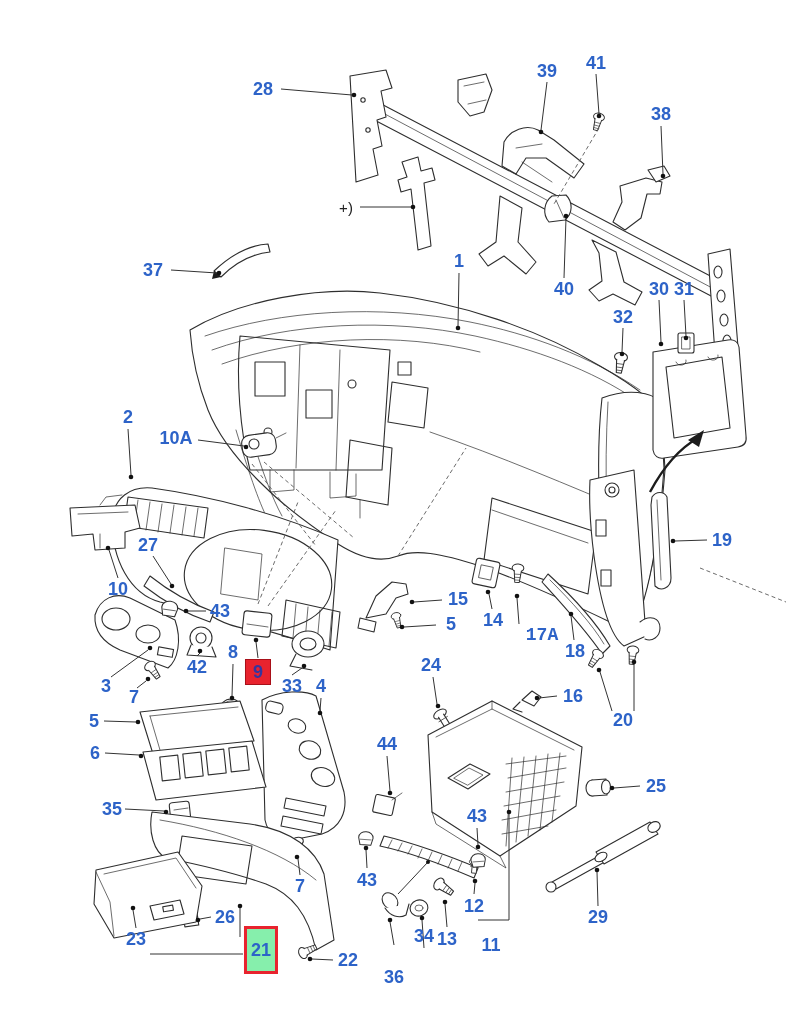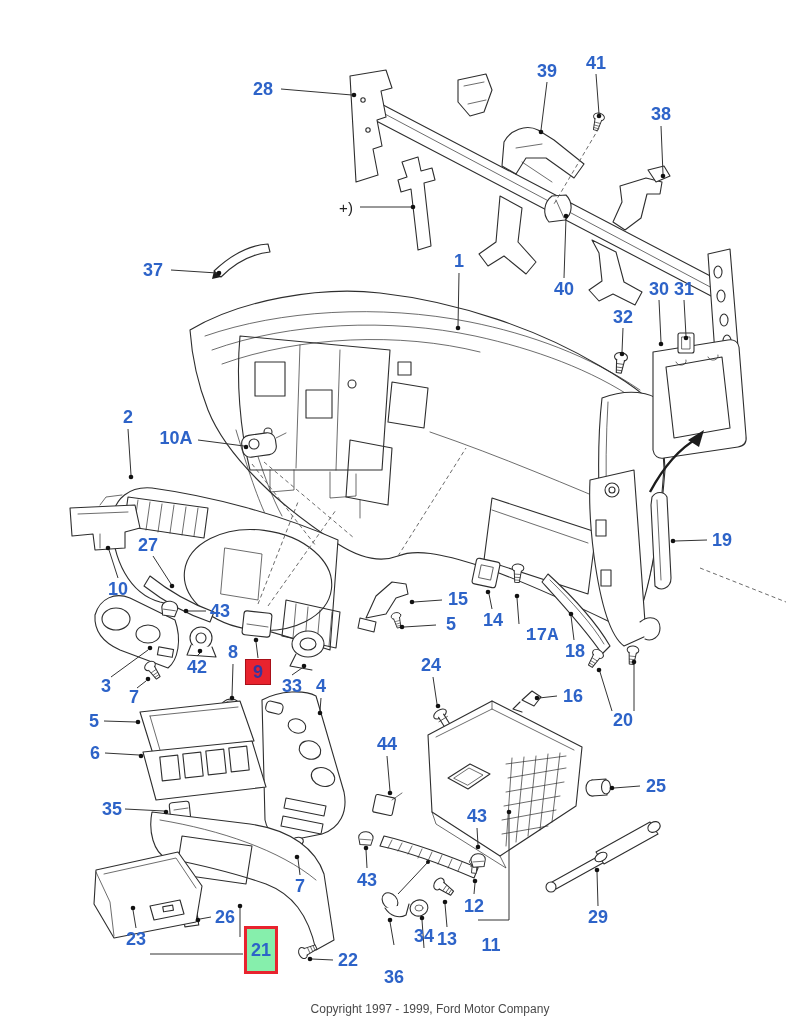--- a/index.html
+++ b/index.html
@@ -461,14 +461,13 @@
       <div class="part-label" style="left: 394px; top: 957px; margin-top: 20px;">36</div>
       <div class="part-label" style="left: 424px; top: 936px;">34</div>
       <div class="part-label" style="left: 447px; top: 939px;">13</div>
       <div class="part-label" style="left: 474px; top: 906px;">12</div>
       <div class="part-label" style="left: 491px; top: 945px;">11</div>
       <div class="part-label" style="left: 656px; top: 786px;">25</div>
       <div class="part-label" style="left: 598px; top: 917px;">29</div>
     </div>
 
 
-  <div class="footer">Copyright 1997 - 1999, Ford Motor Company</div>
 </div>
 
 </body></html>

